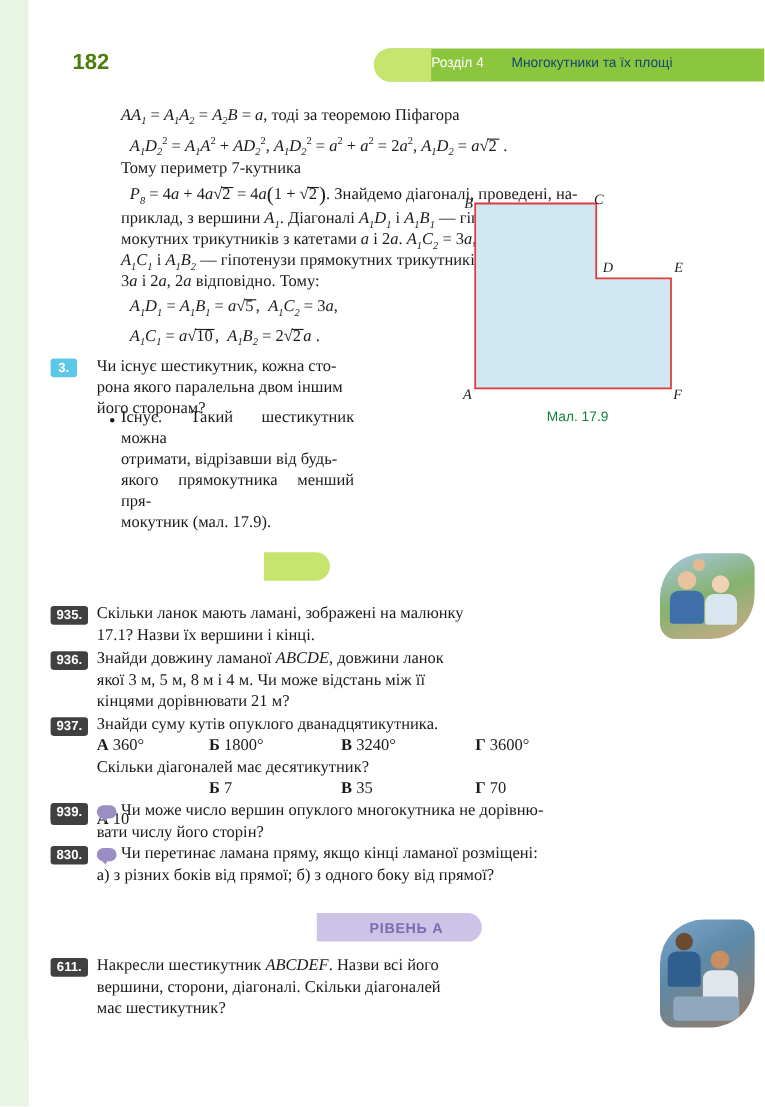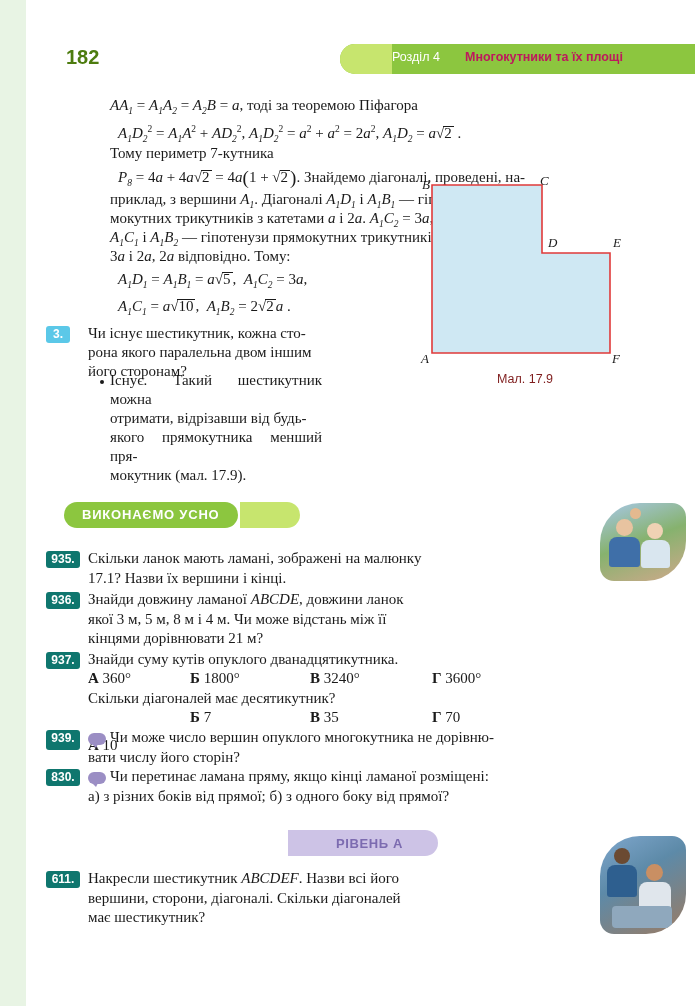--- a/index.html
+++ b/index.html
@@ -34,21 +34,21 @@
     border-radius:15px 0 0 15px;
   }
   .header-chapter{
     position:absolute;left:392px;top:6px;
     font-family:"Liberation Sans", sans-serif;
     font-size:12.5px;color:#ffffff;
   }
   .header-title{
     position:absolute;left:465px;top:6px;
     font-family:"Liberation Sans", sans-serif;
-    font-size:12.5px;color:#be185d;font-weight:bold;
+    font-size:12.5px;color:#0c4a6e;
   }
   .page-num{
     position:absolute;left:66px;top:2px;
     font-family:"Liberation Sans", sans-serif;
     font-weight:bold;font-size:20px;color:#4d7c0f;
   }
 
   
   .content{position:absolute;left:0;top:88px;width:695px;}
   .para{
@@ -86,21 +86,21 @@
     background:#1a1a1a;
   }
 
   
   .fig{
     position:absolute;left:420px;top:175px;width:215px;height:195px;
   }
   .fig-caption{
     position:absolute;left:497px;top:372px;
     font-family:"Liberation Sans", sans-serif;
-    font-size:12.5px;color:#7f1d1d;text-align:center;
+    font-size:12.5px;color:#15803d;text-align:center;
   }
   .lbl{
     position:absolute;
     font-family:"Liberation Serif", serif;
     font-style:italic;font-size:13px;color:#1a1a1a;
   }
 
   
   .banner{
     position:absolute;
@@ -125,21 +125,21 @@
     position:absolute;
     font-family:"Liberation Sans", sans-serif;
     font-weight:bold;font-size:13px;
     color:#7c6bb0;letter-spacing:0.6px;
   }
 
   
   .ex-num{
     position:absolute;
     width:34px;height:17px;
-    background:#0f766e;
+    background:#404040;
     border-radius:3px;
     color:#ffffff;
     font-family:"Liberation Sans", sans-serif;
     font-weight:bold;font-size:12px;
     text-align:center;line-height:17px;
   }
   .ex-text{
     position:absolute;
     font-size:15px;line-height:19.5px;
     text-align:justify;
@@ -258,21 +258,20 @@
     <div class="lbl" style="left:2px;top:2px;">B</div>
     <div class="lbl" style="left:120px;top:-2px;">C</div>
     <div class="lbl" style="left:128px;top:60px;">D</div>
     <div class="lbl" style="left:193px;top:60px;">E</div>
     <div class="lbl" style="left:1px;top:176px;">A</div>
     <div class="lbl" style="left:192px;top:176px;">F</div>
   </div>
   <div class="fig-caption">Мал. 17.9</div>
 
   <div class="banner-tail" style="left:240px;top:502px;"></div>
-  <div class="banner" style="left:64px;top:502px;">ВИКОНАЄМО УСНО</div>
 
   <div class="photo photo1">
     <div class="ph-head" style="left:16px;top:16px;width:17px;height:17px;background:#e8c3a0;"></div>
     <div class="ph-body" style="left:9px;top:34px;width:31px;height:30px;background:#3f6fa8;"></div>
     <div class="ph-head" style="left:47px;top:20px;width:16px;height:16px;background:#f0d2b4;"></div>
     <div class="ph-body" style="left:41px;top:37px;width:29px;height:28px;background:#d9e6ef;"></div>
     <div class="ph-head" style="left:30px;top:5px;width:11px;height:11px;background:#e4b98f;"></div>
   </div>
 
   <div class="ex-num" style="left:46px;top:551px;">935.</div>

